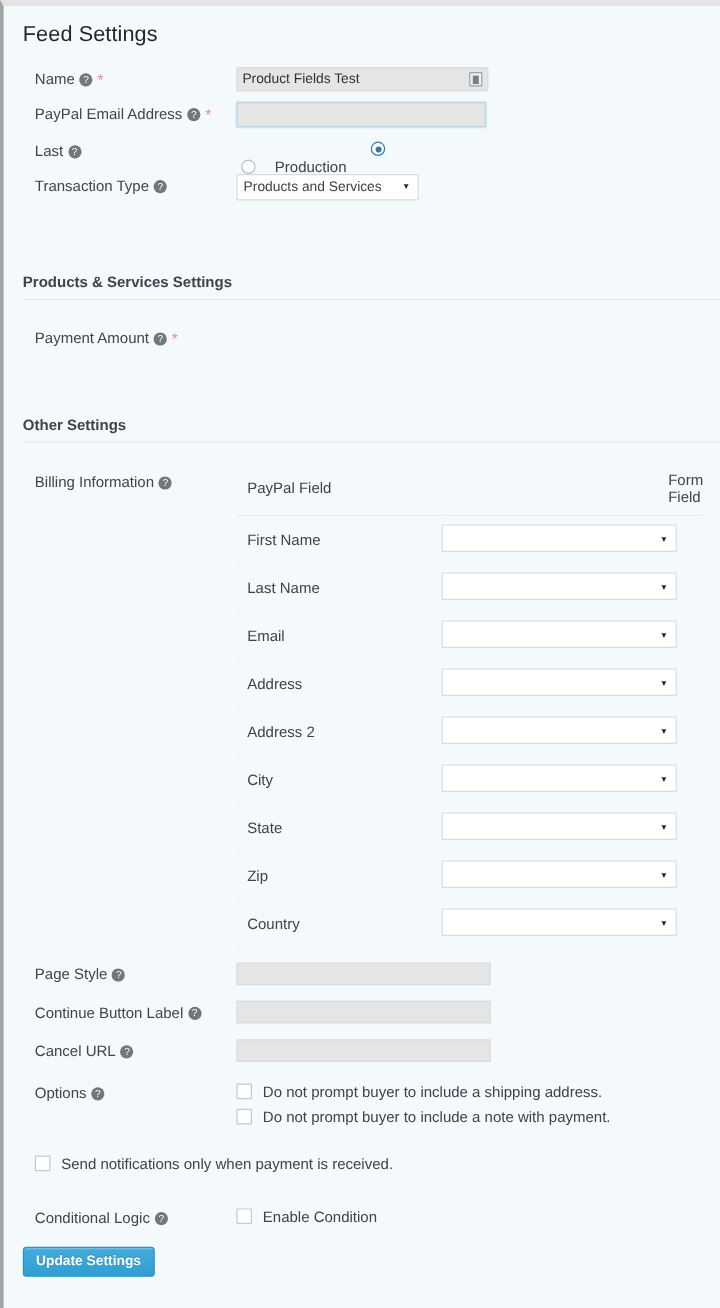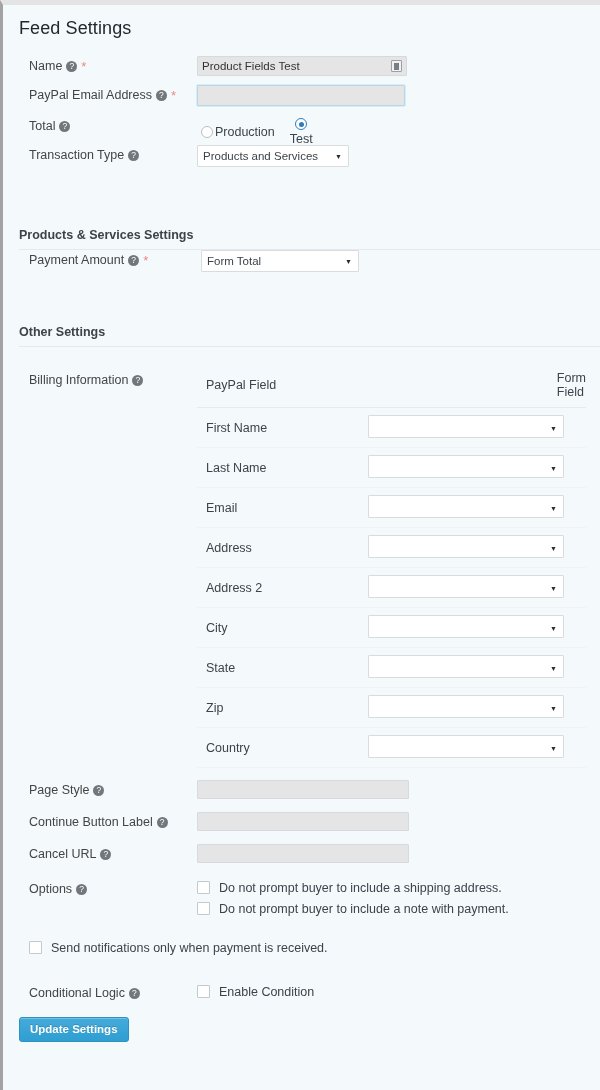--- a/index.html
+++ b/index.html
@@ -108,21 +108,21 @@
     position: absolute;
     right: 7px; top: 50%;
     transform: translateY(-50%);
     font-size: 7px;
     color: #2b2b2b;
     pointer-events: none;
   }
 
   
   .radio-group { display: flex; align-items: center; gap: 7px; }
-  .radio-item { display: flex; align-items: center; gap: 2px; }
+  .radio-item { display: flex; align-items: center; gap: 16px; }
   .radio {
     width: 12px; height: 12px;
     border: 1px solid #b9c0c6;
     border-radius: 50%;
     background: #fff;
     position: relative;
     flex: none;
   }
   .radio.on { border-color: #2a7fbb; }
   .radio.on::after {
@@ -219,21 +219,21 @@
       <div class="flabel" style="width:168px;">
         <span>PayPal Email Address</span><span class="help">?</span><span class="req">*</span>
       </div>
       <div class="fctrl">
         <input class="txt focused" style="width: 208px; height: 21px;" value="">
       </div>
     </div>
 
     <div class="frow" style="height:29px;">
       <div class="flabel" style="width:172px;">
-        <span>Total</span><span class="help">?</span>
+        <span>Last</span><span class="help">?</span>
       </div>
       <div class="radio-group" style="padding-top:2px;">
         <div class="radio-item">
           <span class="radio"></span>
           <span class="radio-label">Production</span>
         </div>
         <div class="radio-item" style="margin-left:8px;flex-direction:column;">
           <span class="radio on"></span>
           <span class="radio-label">Test</span>
         </div>
@@ -245,26 +245,23 @@
         <span>Transaction Type</span><span class="help">?</span>
       </div>
       <div class="selwrap">
         <div class="sel" style="width:152px;line-height:20px;">Products and Services</div>
       </div>
     </div>
   </div>
 
   <div class="section" style="margin-top:51px;">Products &amp; Services Settings</div>
 
-  <div class="frow" style="height:36px;">
+  <div class="frow" style="margin-top:22px;height:36px;">
     <div class="flabel" style="width:172px;">
       <span>Payment Amount</span><span class="help">?</span><span class="req">*</span>
-    </div>
-    <div class="selwrap">
-      <div class="sel" style="width:158px;line-height:20px;">Form Total</div>
     </div>
   </div>
 
   <div class="section" style="margin-top:39px;">Other Settings</div>
 
   <div class="billing-wrap" style="margin-top:24px;">
     <div class="billing-label">
       <span>Billing Information</span><span class="help">?</span>
     </div>
     <table class="billing">

